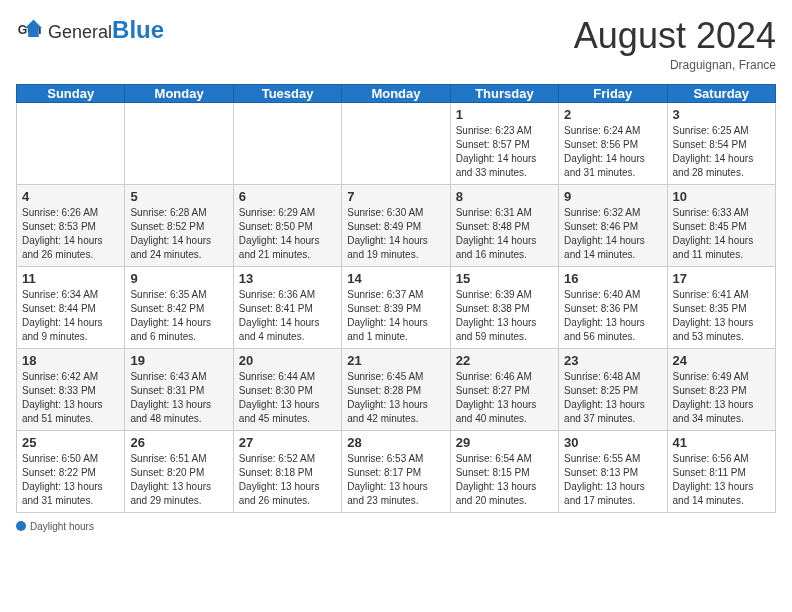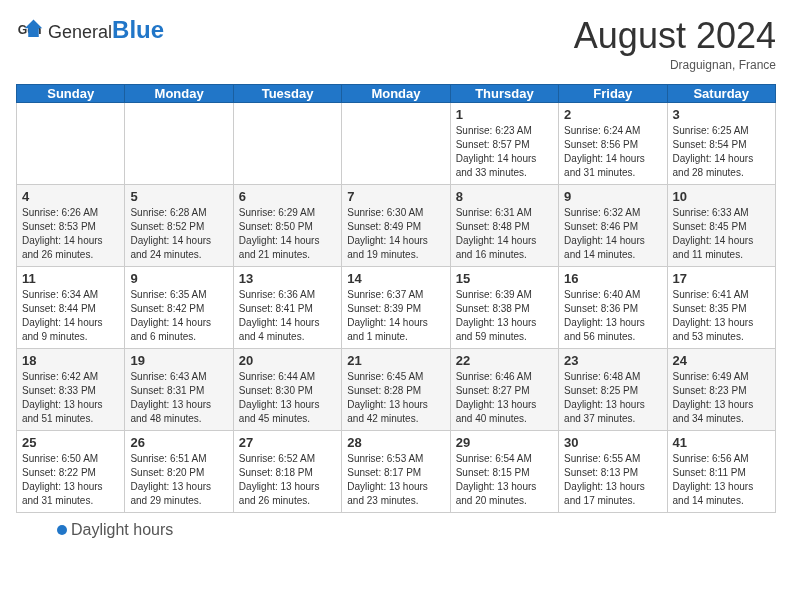--- a/index.html
+++ b/index.html
@@ -82,25 +82,24 @@
       display: block;
       margin-bottom: 2px;
     }
     .cell-text {
       font-size: 10px;
       line-height: 1.4;
       color: #333;
     }
     .legend {
       margin-top: 8px;
-      font-size: 16px;
+      font-size: 10px;
       color: #555;
       display: flex;
       gap: 16px;
-      margin-left: 41px;
     }
     .legend-item {
       display: flex;
       align-items: center;
       gap: 4px;
     }
     .legend-dot {
       width: 10px;
       height: 10px;
       border-radius: 50%;

